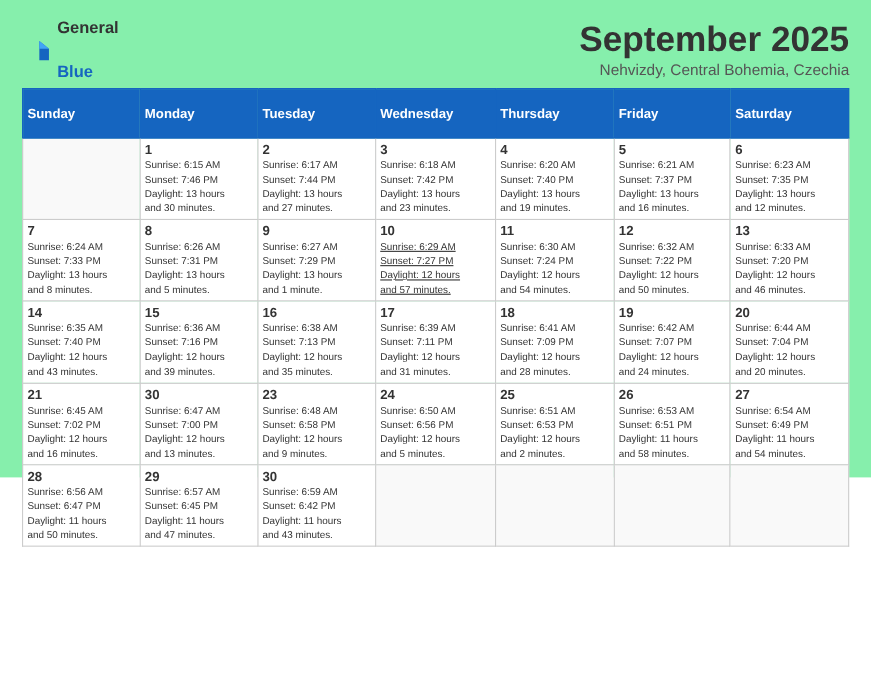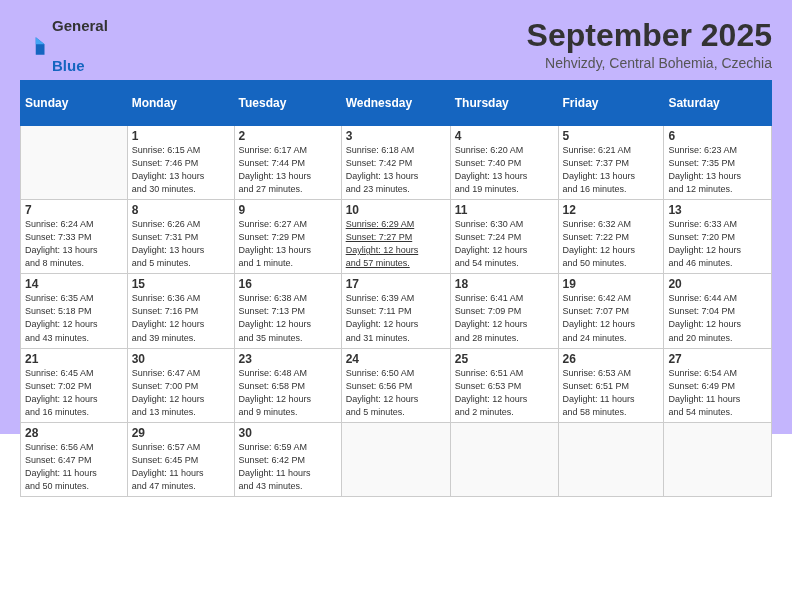--- a/index.html
+++ b/index.html
@@ -7,21 +7,21 @@
       font-family: Arial, sans-serif;
       background: #fff;
       width: 792px;
       height: 612px;
       overflow: hidden;
     }
     .page {
       width: 792px;
       height: 434px;
       padding: 18px 20px 12px 20px;
-      background: #c4b5fd;
+      background: #86efac;
     }
     .header-row {
       display: flex;
       align-items: flex-start;
       justify-content: space-between;
       margin-bottom: 6px;
     }
     .logo {
       display: flex;
       align-items: center;
@@ -230,21 +230,21 @@
             <div class="day-info" style="white-space: pre-line;">Sunrise: 6:33 AM
 Sunset: 7:20 PM
 Daylight: 12 hours
 and 46 minutes.</div>
           </td>
         </tr>
         <tr>
           <td>
             <span class="day-num">14</span>
             <div class="day-info" style="white-space: pre-line;">Sunrise: 6:35 AM
-Sunset: 5:18 PM
+Sunset: 7:40 PM
 Daylight: 12 hours
 and 43 minutes.</div>
           </td>
           <td>
             <span class="day-num">15</span>
             <div class="day-info" style="white-space: pre-line;">Sunrise: 6:36 AM
 Sunset: 7:16 PM
 Daylight: 12 hours
 and 39 minutes.</div>
           </td>

